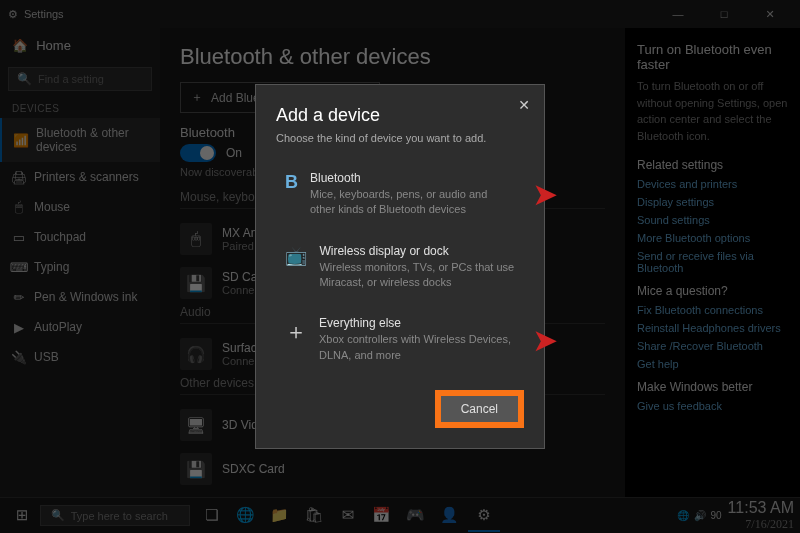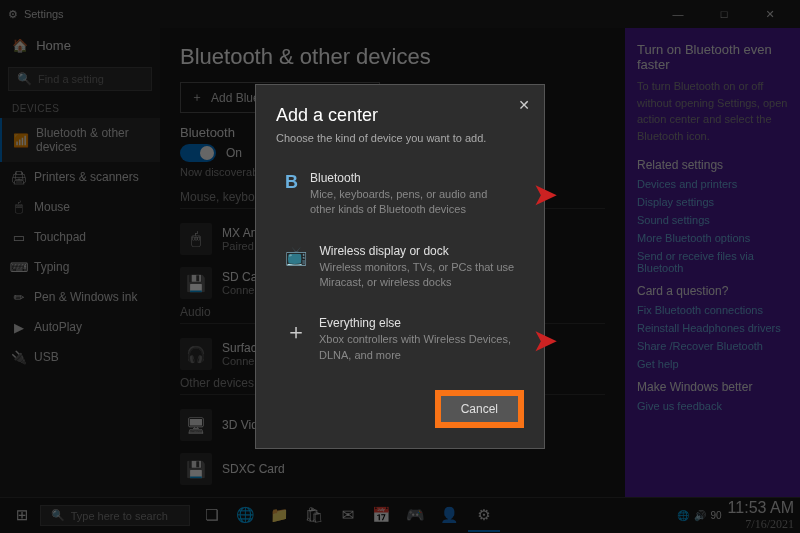--- a/index.html
+++ b/index.html
@@ -207,21 +207,21 @@
       color: #e0e0e0;
     }
     .device-info .device-status {
       font-size: 11px;
       color: #888;
     }
 
     
     .right-panel {
       width: 175px;
-      background: #4c1d95;
+      background: #000000;
       padding: 14px 12px;
       font-size: 11px;
       overflow-y: auto;
     }
     .right-panel-title {
       font-size: 13px;
       font-weight: 500;
       color: #e0e0e0;
       margin-bottom: 6px;
     }
@@ -524,34 +524,34 @@
 
   <div class="right-panel">
     <div class="right-panel-title">Turn on Bluetooth even faster</div>
     <div class="right-panel-text">To turn Bluetooth on or off without opening Settings, open action center and select the Bluetooth icon.</div>
     <div class="related-section-title">Related settings</div>
     <a class="related-link">Devices and printers</a>
     <a class="related-link">Display settings</a>
     <a class="related-link">Sound settings</a>
     <a class="related-link">More Bluetooth options</a>
     <a class="related-link">Send or receive files via Bluetooth</a>
-    <div class="have-question-title">Card a question?</div>
+    <div class="have-question-title">Mice a question?</div>
     <a class="related-link">Fix Bluetooth connections</a>
     <a class="related-link">Reinstall Headphones drivers</a>
     <a class="related-link">Share /Recover Bluetooth</a>
     <a class="related-link">Get help</a>
     <div class="make-better-title">Make Windows better</div>
     <a class="related-link">Give us feedback</a>
   </div>
 </div>
 
 <div class="modal-overlay">
   <div class="modal">
     <button class="modal-close">✕</button>
-    <div class="modal-title">Add a center</div>
+    <div class="modal-title">Add a device</div>
     <div class="modal-subtitle">Choose the kind of device you want to add.</div>
 
     <div class="modal-option" style="position:relative;">
       <span class="opt-icon" style="font-weight:bold;font-size:18px;color:#6ab0de;">B</span>
       <div>
         <div class="opt-label">Bluetooth</div>
         <div class="opt-desc">Mice, keyboards, pens, or audio and other kinds of Bluetooth devices</div>
       </div>
 
       <div style="position:absolute;right:-34px;top:50%;transform:translateY(-50%);color:#cc2222;font-size:28px;font-weight:bold;">➤</div>

